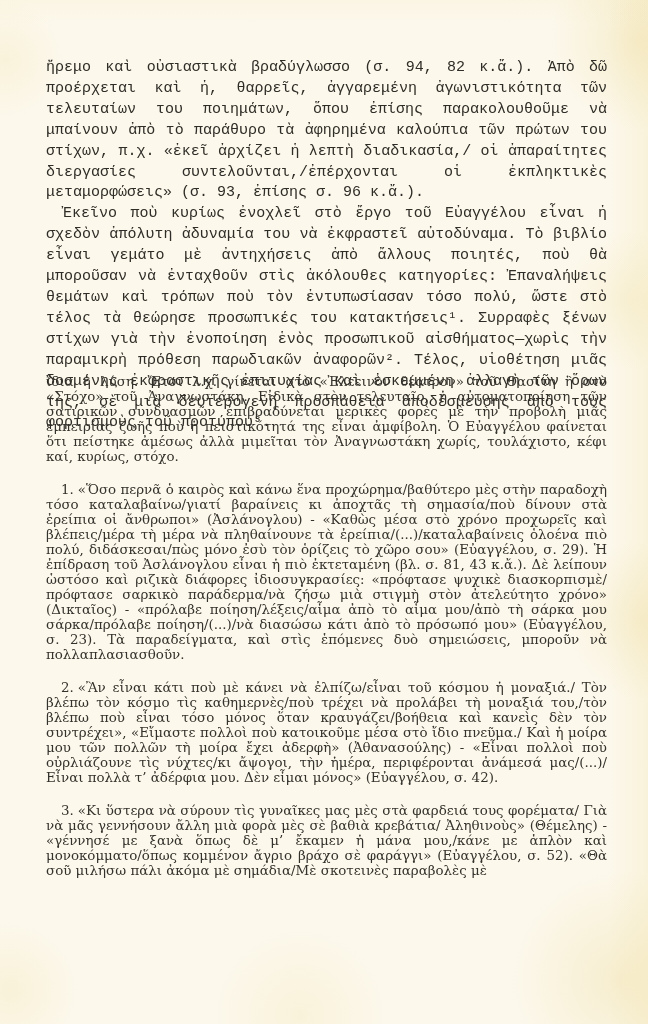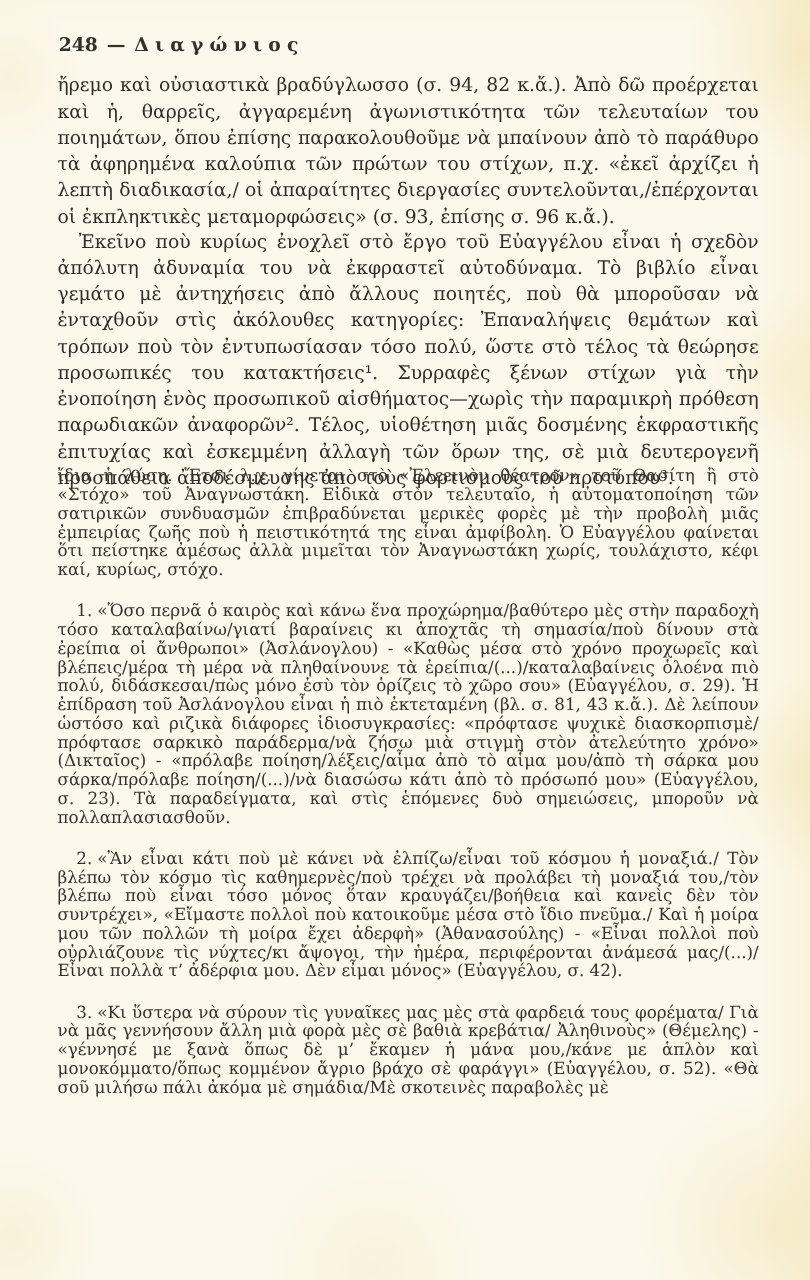--- a/index.html
+++ b/index.html
@@ -48,20 +48,21 @@
     position: absolute;
     top: 58px;
     left: 46px;
     width: 561px;
     font-size: 15px;
     line-height: 20.9px;
     text-align: justify;
   }
   .main-text p {
     margin: 0;
+    font-family: Liberation Mono, monospace;
   }
   .main-text p.indented {
     text-indent: 17px;
   }
   .footnotes {
     position: absolute;
     top: 374px;
     left: 46px;
     width: 561px;
     font-size: 13.4px;
@@ -78,23 +79,20 @@
   }
   .fn-num {
     padding-right: 4px;
   }
 </style>
 </head>
 <body>
 
 <div class="paper">
 
-  <div class="page-header">
-    <span class="num">248</span><span class="sep">—</span><span class="journal">Διαγώνιος</span>
-  </div>
 
   <div class="main-text">
     <p>ἤρεμο καὶ οὐσιαστικὰ βραδύγλωσσο (σ. 94, 82 κ.ἄ.). Ἀπὸ δῶ προέρχεται καὶ ἡ, θαρρεῖς, ἀγγαρεμένη ἀγωνιστικότητα τῶν τελευταίων του ποιημάτων, ὅπου ἐπίσης παρακολουθοῦμε νὰ μπαίνουν ἀπὸ τὸ παράθυρο τὰ ἀφηρημένα καλούπια τῶν πρώτων του στίχων, π.χ. «ἐκεῖ ἀρχίζει ἡ λεπτὴ διαδικασία,/ οἱ ἀπαραίτητες διεργασίες συντελοῦνται,/ἐπέρχονται οἱ ἐκπληκτικὲς μεταμορφώσεις» (σ. 93, ἐπίσης σ. 96 κ.ἄ.).</p>
     <p class="indented">Ἐκεῖνο ποὺ κυρίως ἐνοχλεῖ στὸ ἔργο τοῦ Εὐαγγέλου εἶναι ἡ σχεδὸν ἀπόλυτη ἀδυναμία του νὰ ἐκφραστεῖ αὐτοδύναμα. Τὸ βιβλίο εἶναι γεμάτο μὲ ἀντηχήσεις ἀπὸ ἄλλους ποιητές, ποὺ θὰ μποροῦσαν νὰ ἐνταχθοῦν στὶς ἀκόλουθες κατηγορίες: Ἐπαναλήψεις θεμάτων καὶ τρόπων ποὺ τὸν ἐντυπωσίασαν τόσο πολύ, ὥστε στὸ τέλος τὰ θεώρησε προσωπικές του κατακτήσεις¹. Συρραφὲς ξένων στίχων γιὰ τὴν ἐνοποίηση ἑνὸς προσωπικοῦ αἰσθήματος—χωρὶς τὴν παραμικρὴ πρόθεση παρωδιακῶν ἀναφορῶν². Τέλος, υἱοθέτηση μιᾶς δοσμένης ἐκφραστικῆς ἐπιτυχίας καὶ ἐσκεμμένη ἀλλαγὴ τῶν ὅρων της, σὲ μιὰ δευτερογενῆ προσπάθεια ἀποδέσμευσης ἀπὸ τοὺς φορτισμοὺς τοῦ προτύπου³.</p>
   </div>
 
   <div class="footnotes">
     <p>ἴδια ἡ λύση. Ἔτσι λ.χ. γίνεται στὸ «Ἐλεεινὸν θέατρον» τοῦ Θασίτη ἢ στὸ «Στόχο» τοῦ Ἀναγνωστάκη. Εἰδικὰ στὸν τελευταῖο, ἡ αὐτοματοποίηση τῶν σατιρικῶν συνδυασμῶν ἐπιβραδύνεται μερικὲς φορὲς μὲ τὴν προβολὴ μιᾶς ἐμπειρίας ζωῆς ποὺ ἡ πειστικότητά της εἶναι ἀμφίβολη. Ὁ Εὐαγγέλου φαίνεται ὅτι πείστηκε ἀμέσως ἀλλὰ μιμεῖται τὸν Ἀναγνωστάκη χωρίς, τουλάχιστο, κέφι καί, κυρίως, στόχο.</p>
     <p class="indented"><span class="fn-num">1.</span><span>«Ὅσο περνᾶ ὁ καιρὸς καὶ κάνω ἕνα προχώρημα/βαθύτερο μὲς στὴν παραδοχὴ τόσο καταλαβαίνω/γιατί βαραίνεις κι ἀποχτᾶς τὴ σημασία/ποὺ δίνουν στὰ ἐρείπια οἱ ἄνθρωποι» (Ἀσλάνογλου) - «Καθὼς μέσα στὸ χρόνο προχωρεῖς καὶ βλέπεις/μέρα τὴ μέρα νὰ πληθαίνουνε τὰ ἐρείπια/(...)/καταλαβαίνεις ὁλοένα πιὸ πολύ, διδάσκεσαι/πὼς μόνο ἐσὺ τὸν ὁρίζεις τὸ χῶρο σου» (Εὐαγγέλου, σ. 29). Ἡ ἐπίδραση τοῦ Ἀσλάνογλου εἶναι ἡ πιὸ ἐκτεταμένη (βλ. σ. 81, 43 κ.ἄ.). Δὲ λείπουν ὡστόσο καὶ ριζικὰ διάφορες ἰδιοσυγκρασίες: «πρόφτασε ψυχικὲ διασκορπισμὲ/πρόφτασε σαρκικὸ παράδερμα/νὰ ζήσω μιὰ στιγμὴ στὸν ἀτελεύτητο χρόνο» (Δικταῖος) - «πρόλαβε ποίηση/λέξεις/αἷμα ἀπὸ τὸ αἷμα μου/ἀπὸ τὴ σάρκα μου σάρκα/πρόλαβε ποίηση/(...)/νὰ διασώσω κάτι ἀπὸ τὸ πρόσωπό μου» (Εὐαγγέλου, σ. 23). Τὰ παραδείγματα, καὶ στὶς ἑπόμενες δυὸ σημειώσεις, μποροῦν νὰ πολλαπλασιασθοῦν.</span></p>
     <p class="indented"><span class="fn-num">2.</span><span>«Ἂν εἶναι κάτι ποὺ μὲ κάνει νὰ ἐλπίζω/εἶναι τοῦ κόσμου ἡ μοναξιά./ Τὸν βλέπω τὸν κόσμο τὶς καθημερνὲς/ποὺ τρέχει νὰ προλάβει τὴ μοναξιά του,/τὸν βλέπω ποὺ εἶναι τόσο μόνος ὅταν κραυγάζει/βοήθεια καὶ κανεὶς δὲν τὸν συντρέχει», «Εἴμαστε πολλοὶ ποὺ κατοικοῦμε μέσα στὸ ἴδιο πνεῦμα./ Καὶ ἡ μοίρα μου τῶν πολλῶν τὴ μοίρα ἔχει ἀδερφὴ» (Ἀθανασούλης) - «Εἶναι πολλοὶ ποὺ οὐρλιάζουνε τὶς νύχτες/κι ἄψογοι, τὴν ἡμέρα, περιφέρονται ἀνάμεσά μας/(...)/ Εἶναι πολλὰ τ’ ἀδέρφια μου. Δὲν εἶμαι μόνος» (Εὐαγγέλου, σ. 42).</span></p>

